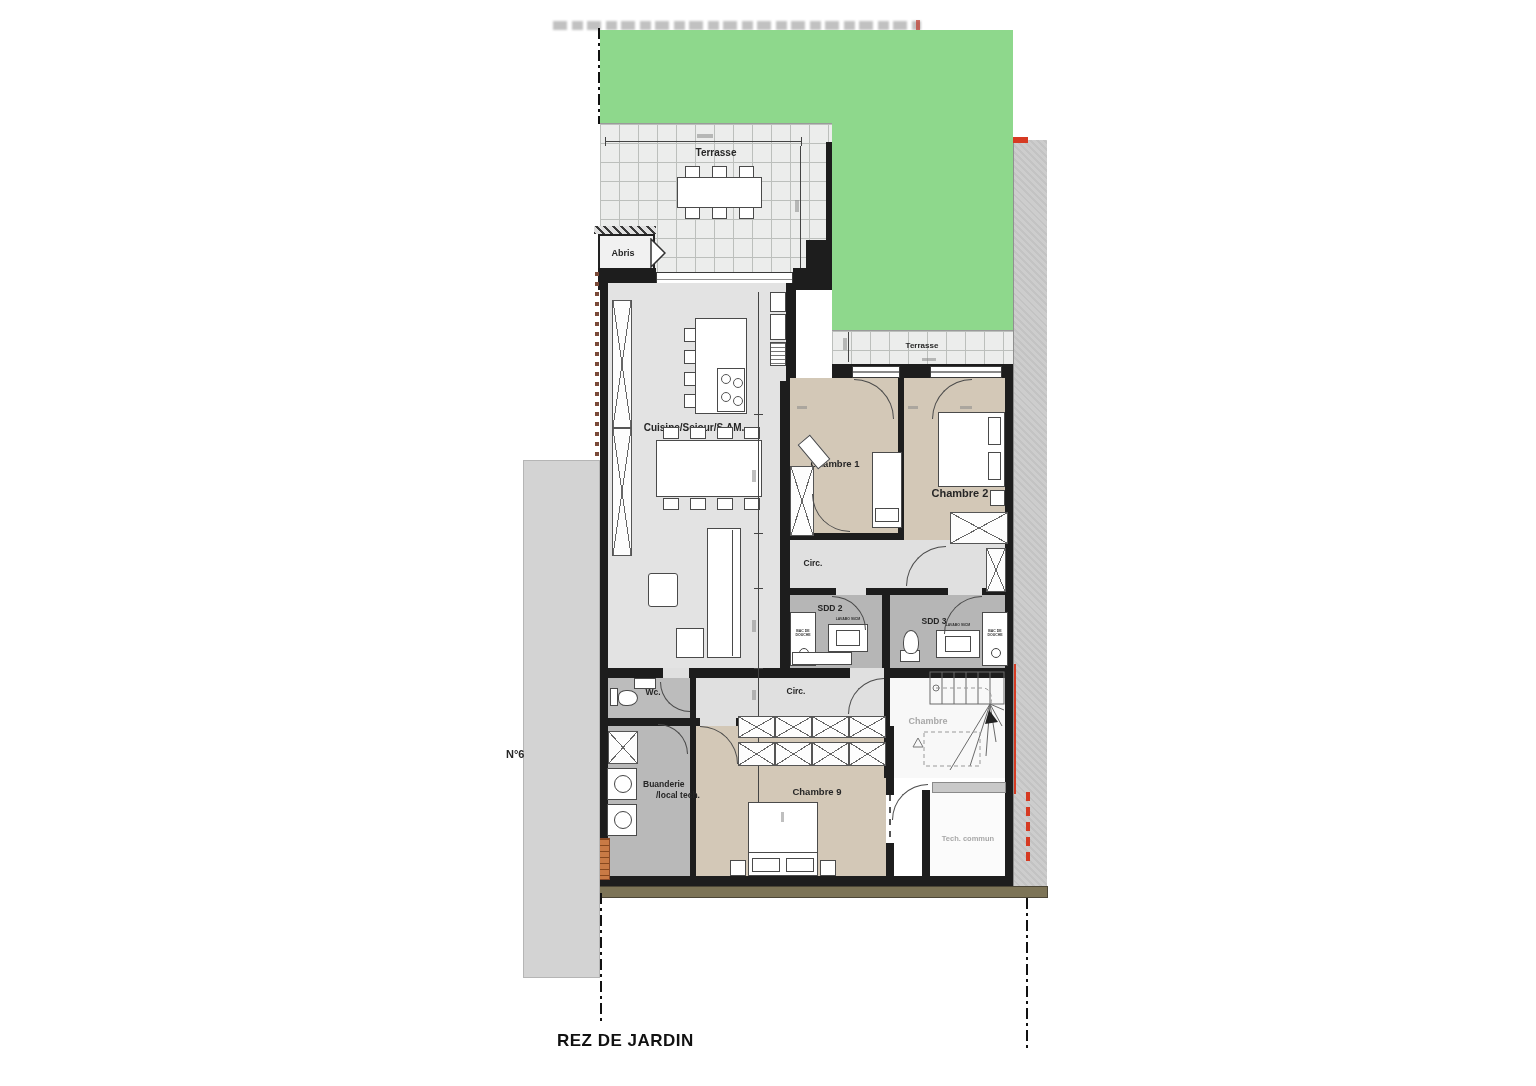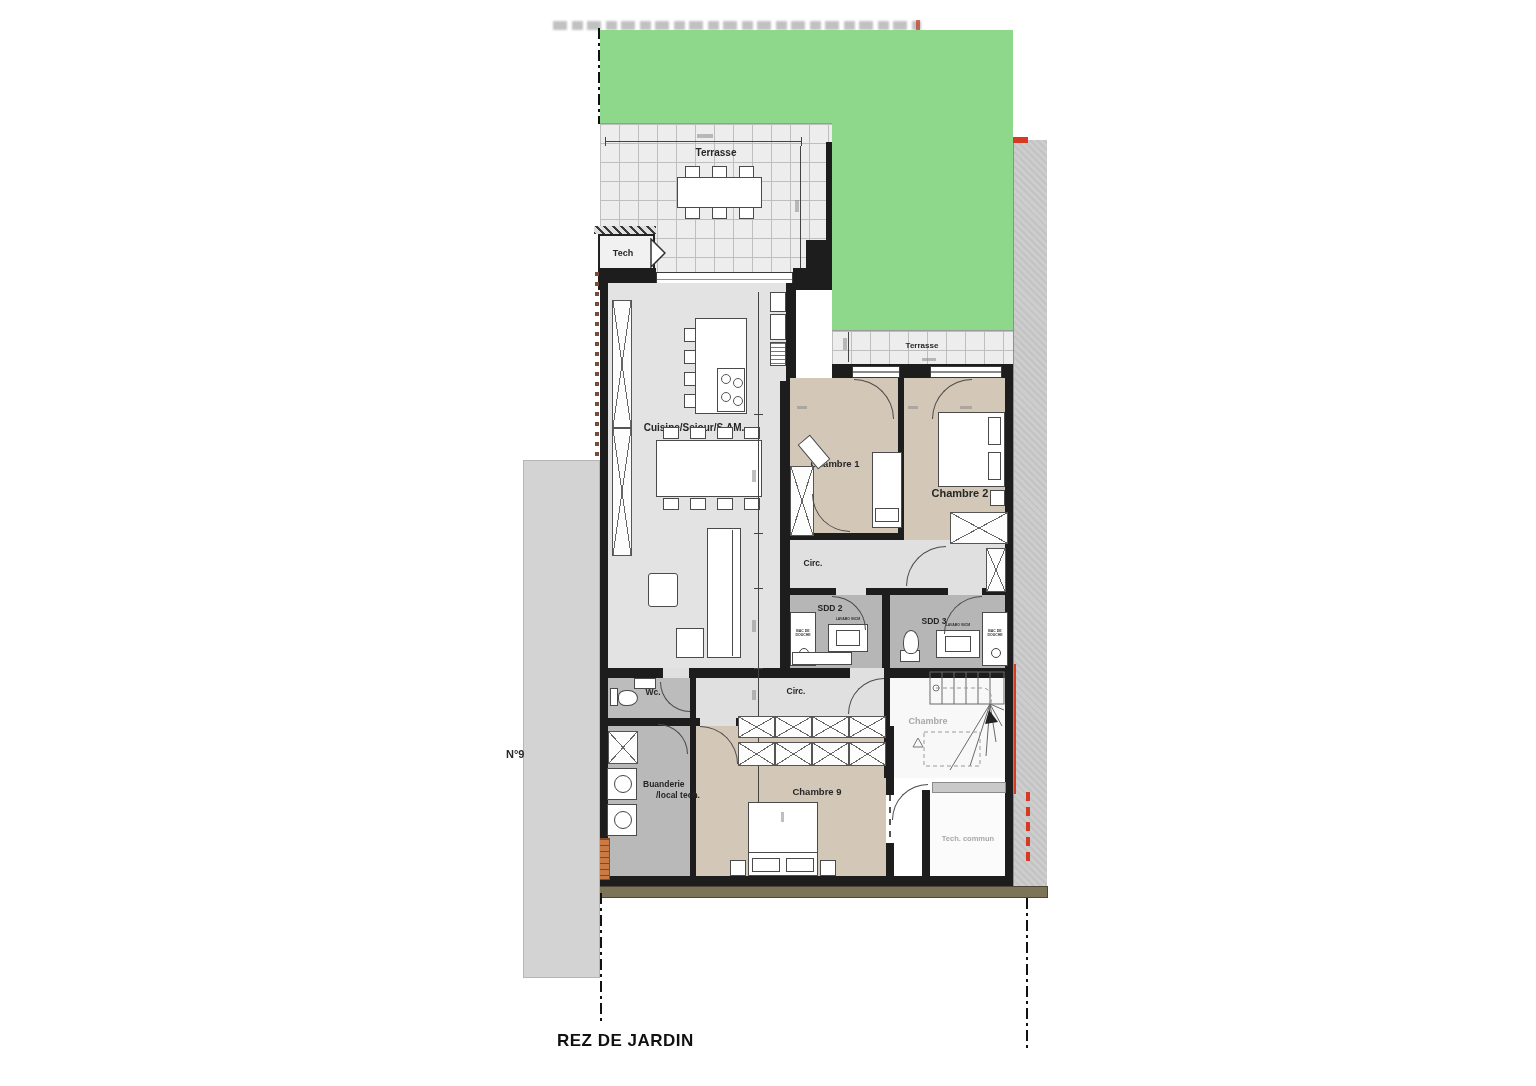--- a/index.html
+++ b/index.html
@@ -57,21 +57,21 @@
   <div class="furn" style="left:685px;top:166px;width:15px;height:12px;"></div>
   <div class="furn" style="left:712px;top:166px;width:15px;height:12px;"></div>
   <div class="furn" style="left:739px;top:166px;width:15px;height:12px;"></div>
   <div class="furn" style="left:677px;top:177px;width:85px;height:31px;"></div>
   <div class="furn" style="left:685px;top:207px;width:15px;height:12px;"></div>
   <div class="furn" style="left:712px;top:207px;width:15px;height:12px;"></div>
   <div class="furn" style="left:739px;top:207px;width:15px;height:12px;"></div>
 
   <div class="abs hatch" style="left:594px;top:226px;width:62px;height:8px;"></div>
   <div class="abs" style="left:598px;top:234px;width:57px;height:38px;background:#f1f1f1;border:2px solid #222;box-sizing:border-box;"></div>
-  <div class="lbl" style="left:598px;top:248px;width:50px;font-size:9px;">Tech</div>
+  <div class="lbl" style="left:598px;top:248px;width:50px;font-size:9px;">Abris</div>
   <svg class="abs" style="left:650px;top:238px;" width="16" height="30" viewBox="0 0 16 30">
     <polygon points="1,1 15,15 1,29" fill="#fff" stroke="#333" stroke-width="1.5"></polygon>
   </svg>
 
   <div class="wall" style="left:826px;top:142px;width:6px;height:130px;"></div>
   <div class="wall" style="left:806px;top:240px;width:26px;height:32px;"></div>
 
   <div class="wall" style="left:598px;top:268px;width:58px;height:22px;"></div>
   <div class="wall" style="left:793px;top:268px;width:39px;height:22px;"></div>
   <div class="win" style="left:656px;top:272px;width:137px;height:15px;"></div>
@@ -292,20 +292,20 @@
   <div class="furn" style="left:752px;top:858px;width:28px;height:14px;"></div>
   <div class="furn" style="left:786px;top:858px;width:28px;height:14px;"></div>
   <div class="furn" style="left:730px;top:860px;width:16px;height:16px;"></div>
   <div class="furn" style="left:820px;top:860px;width:16px;height:16px;"></div>
   <div class="dimblur" style="left:781px;top:812px;width:3px;height:10px;"></div>
 
   <div class="abs" style="left:932px;top:782px;width:74px;height:11px;background:#c9c9c9;border:1px solid #8a8a8a;box-sizing:border-box;"></div>
   <div class="arc" style="left:892px;top:784px;width:36px;height:36px;border-left:1px solid #4a4a4a;border-top:1px solid #4a4a4a;border-top-left-radius:100%;"></div>
 
   <div class="abs" style="left:523px;top:460px;width:77px;height:518px;background:#d3d3d3;border:1px solid #b5b5b5;box-sizing:border-box;"></div>
-  <div class="lbl" style="left:506px;top:748px;width:40px;font-size:11px;text-align:left;">N°9</div>
+  <div class="lbl" style="left:506px;top:748px;width:40px;font-size:11px;text-align:left;">N°6</div>
 
   <div class="dashdot" style="left:600px;top:893px;height:130px;"></div>
   <div class="dashdot" style="left:1026px;top:898px;height:152px;"></div>
 
   <div class="lbl" style="left:557px;top:1031px;width:260px;font-size:17px;letter-spacing:.5px;text-align:left;color:#111;">REZ DE JARDIN</div>
 
 </div>
 
 </body></html>

